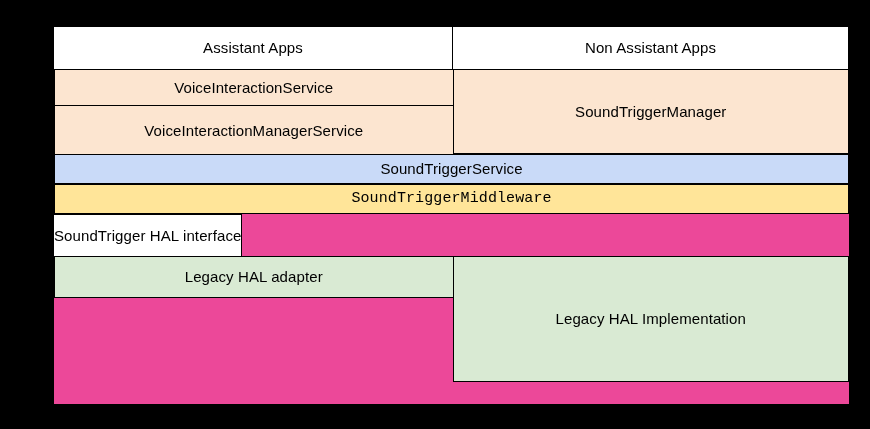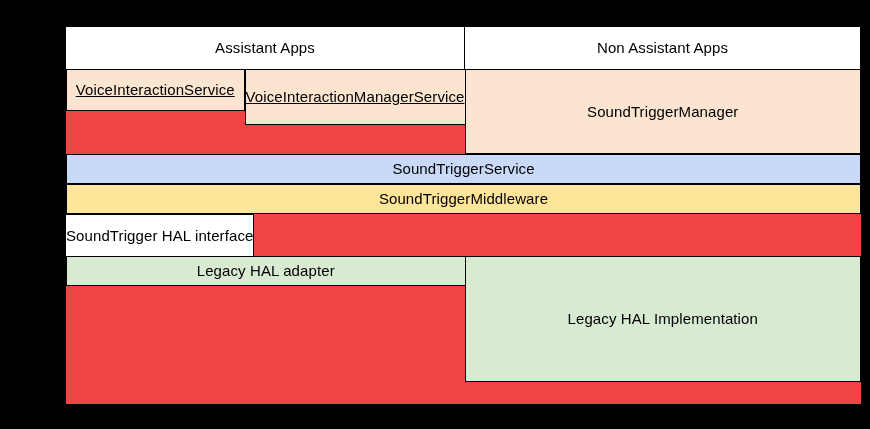--- a/index.html
+++ b/index.html
@@ -9,27 +9,27 @@
     width: 870px;
     height: 429px;
     overflow: hidden;
   }
   body {
     font-family: "Liberation Sans", sans-serif;
   }
 
   #diagram-root {
     position: absolute;
-    left: 65px;
+    left: 53px;
     top: 26px;
     width: 797px;
     height: 379px;
     border: 1px solid #000000;
     box-sizing: border-box;
-    background: #ef4444;
+    background: #ec4899;
     display: flex;
     flex-direction: column;
   }
 
   .band {
     display: flex;
     flex-direction: row;
     box-sizing: border-box;
     width: 100%;
   }
@@ -50,47 +50,46 @@
 
   
   .band-header { height: 43px; }
   .col-left  { width: 400px; }
   .col-right { width: 397px; }
 
   
   .band-assistant { height: 85px; }
   .band-assistant .col-left {
     display: flex;
-    flex-direction: row;
+    flex-direction: column;
     width: 400px;
-    text-decoration: underline;
   }
   .band-assistant .col-left .cell { height: 42px; width: 100%; margin-left: 0; }
   .band-assistant .col-left .cell + .cell { height: 56px; }
   .band-assistant .col-right { width: 397px; height: 85px; text-align: center; }
 
   
   .band-full { height: 30px; }
   .band-full .cell { width: 100%; height: 100%; margin-left: 0; }
   .band-hal { height: 42px; }
 
   
   .band-hal-impl { height: 126px; }
   .band-hal-impl .col-left {
     display: flex;
     flex-direction: column;
     width: 400px;
   }
-  .band-hal-impl .col-left .cell { height: 30px; width: 100%; margin-left: 0; }
+  .band-hal-impl .col-left .cell { height: 42px; width: 100%; margin-left: 0; }
   .band-hal-impl .col-right { width: 397px; height: 126px; }
 
   .c-white  { background: #ffffff; }
   .c-peach  { background: #fce5d0; }
   .c-blue   { background: #c9daf8; }
-  .c-yellow { background: #ffe599; }
+  .c-yellow { background: #ffe599; font-family: Liberation Mono, monospace; }
   .c-green  { background: #d9ead3; }
 </style>
 </head>
 <body>
 
 <div id="diagram-root">
 
   <div class="band band-header">
     <div class="cell col-left c-white">Assistant Apps</div>
     <div class="cell col-right c-white">Non Assistant Apps</div>

